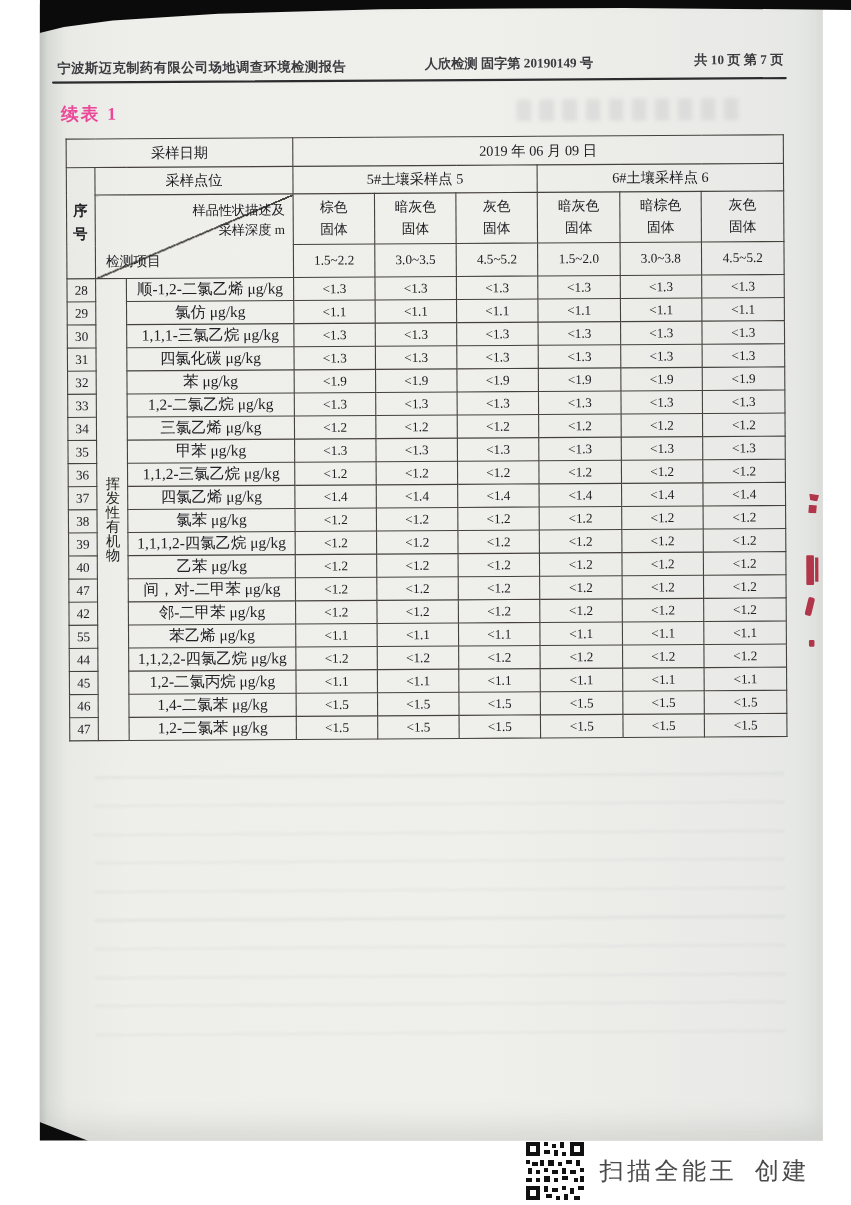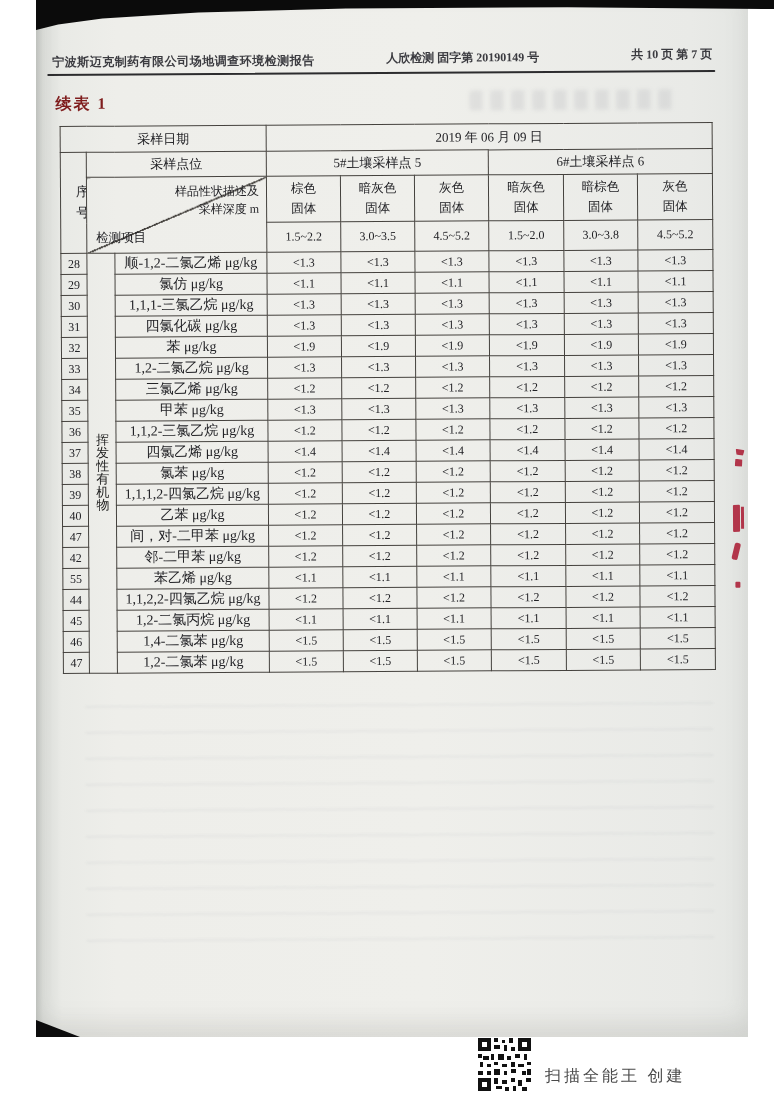--- a/index.html
+++ b/index.html
@@ -25,21 +25,21 @@
     clip-path: polygon(0 0, 0 100%, 100% 100%);
   }
   .content { position:absolute; left:0; top:0; width:774px; height:1037px; transform:rotate(-0.35deg); }
 
   
   .runhead { position:absolute; top:50px; left:55px; width:660px; font-size:12px; color:#3b3b40; font-weight:bold; }
   .runhead .l { position:absolute; left:0; top:2px; letter-spacing:.5px; }
   .runhead .c { position:absolute; left:315px; top:0;margin-left:19px; }
   .runhead .r { position:absolute; right:0; top:-2px; }
   .headrule { position:absolute; top:72px; left:50px; width:668px; height:2px; background:#2c2c2e; border-radius:2px; }
-  .subtitle { position:absolute; top:92px; left:58px; font-size:16px; font-weight:bold; letter-spacing:2px; color:#7f1d1d; }
+  .subtitle { position:absolute; top:92px; left:58px; font-size:16px; font-weight:bold; letter-spacing:2px; color:#ec4899; }
 
   
   .ghost-title {
     position:absolute; top:91px; left:472px; width:205px; height:20px; border-radius:3px;
     background:repeating-linear-gradient(90deg, rgba(110,112,125,.22) 0 13px, rgba(110,112,125,0) 13px 21px);
     filter:blur(2px); opacity:.55;
   }
   .ghost-lines {
     position:absolute; top:704px; left:84px; width:628px; height:256px;
     background:repeating-linear-gradient(180deg, rgba(130,136,142,.12) 0 2px, rgba(130,136,142,0) 2px 26px);
@@ -56,22 +56,22 @@
     font-size:12px; color:#222226; padding:1px 2px; overflow:hidden;
   }
   .rpt td.pre { white-space:pre-line; line-height:1.55; }
   .rpt tr.h1 td { height:26px; font-size:13px; }
   .rpt tr.h2 td { height:25px; font-size:13px; }
   .rpt tr.h3 td { height:46px; font-size:12.5px; }
   .rpt tr.h4 td { height:30px; font-size:12px; }
   .rpt tr.dr td { height:21px; }
   .rpt td.nm { font-size:14px; }
   .rpt td.serial {
-    width:26px; font-size:13px; line-height:1.6; padding:0 15px;
-    word-break:break-all; letter-spacing:1px;
+    width:26px; font-size:13px; line-height:1.6; padding:0 5px;
+    word-break:break-all; letter-spacing:1px;font-weight:bold;
   }
   .rpt td.group {
     width:28px; padding:0;
   }
   .rpt td.group span {
     display:inline-block; writing-mode:vertical-rl; text-orientation:upright;
     font-size:13px; letter-spacing:13px; color:#222;
   }
   .rpt td.diag {
     position:relative; padding:0;
@@ -88,23 +88,23 @@
   .stamp.s1b{ left:735px; top:461px; width:8px;  height:8px;  clip-path:polygon(10% 0,100% 10%,90% 100%,0 90%); }
   .stamp.s2 { left:733px; top:507px; width:7px;  height:27px; border-radius:1px; }
   .stamp.s2b{ left:741px; top:509px; width:3px;  height:22px; }
   .stamp.s3 { left:733px; top:545px; width:6px;  height:17px; transform:rotate(14deg); border-radius:2px; }
   .stamp.s4 { left:735px; top:584px; width:5px;  height:6px;  border-radius:1px; }
 
   
   .footer { position:absolute; left:478px; top:1038px; height:54px; }
   .qr { position:absolute; left:0; top:0; width:53px; height:53px; }
   .footer .cap {
-    position:absolute; left:67px; top:28px; width:220px;
-    font-size:16px; color:#4a4a4a; letter-spacing:3px; white-space:nowrap;
-    font-family:Liberation Sans, sans-serif;
+    position:absolute; left:67px; top:12px; width:220px;
+    font-size:22px; color:#4a4a4a; letter-spacing:3px; white-space:nowrap;
+    font-family:Liberation Mono, monospace;
   }
 </style>
 </head>
 <body>
 
 <div class="paper"></div>
 <div class="scan-top"></div>
 <div class="scan-corner-bl"></div>
 
 <div class="content">

